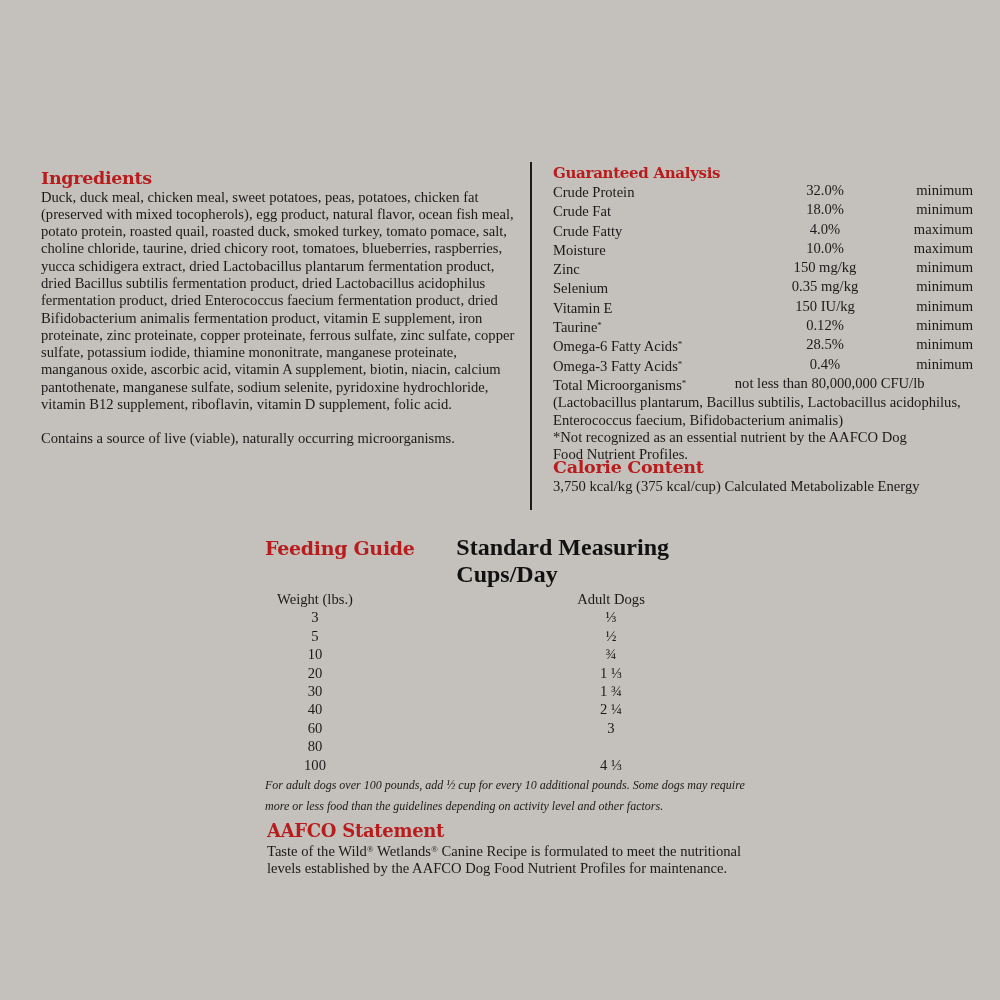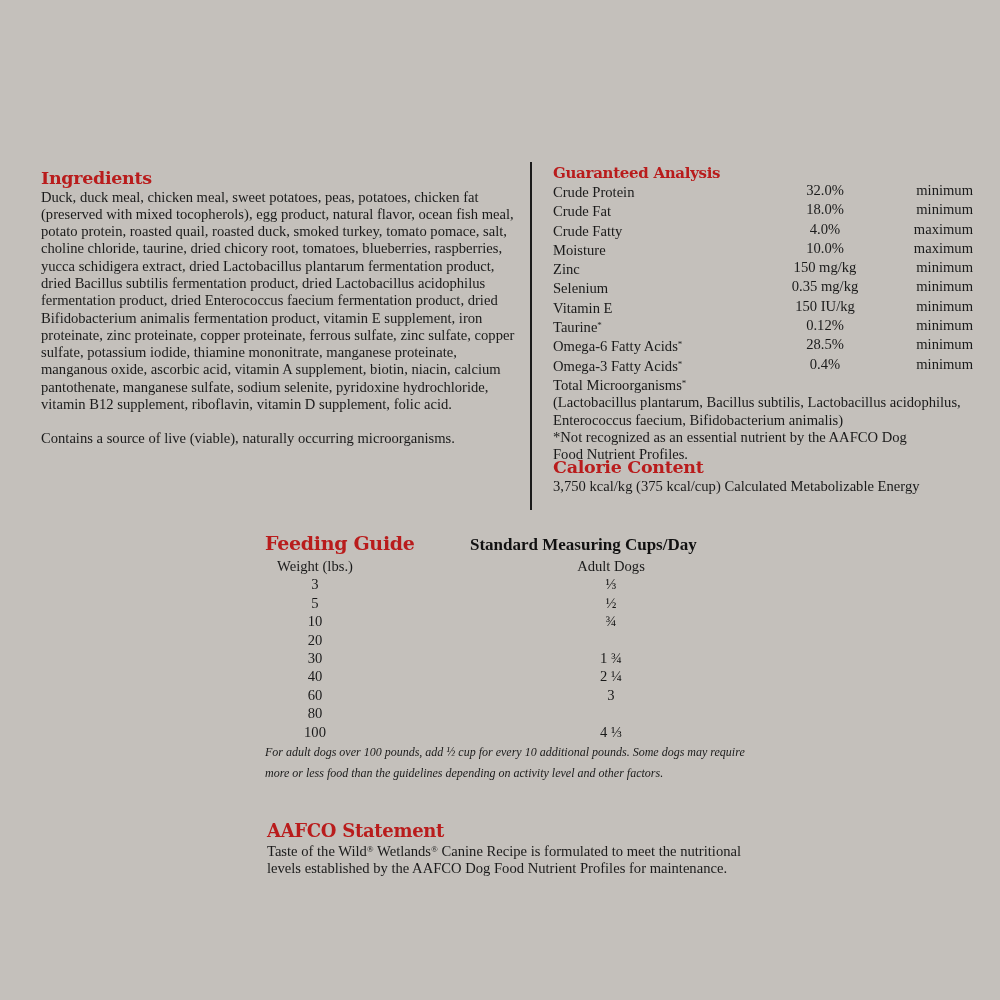--- a/index.html
+++ b/index.html
@@ -58,21 +58,21 @@
   #calorie .heading { font-size: 17.5px; margin-bottom: 1px; }
 
   
   #feeding {
     position: absolute; left: 265px; top: 534px; width: 490px;
   }
   .fg-head { display: flex; align-items: baseline; }
   .fg-title { font-size: 19px; width: 205px; }
   .fg-sub {
     font-family: "Liberation Serif", "DejaVu Serif", serif;
-    font-weight: bold; font-size: 17px; color: #111;
+    font-weight: bold; font-size: 24px; color: #111;
   }
   .fg-table { margin-top: 2px; }
   .fg-row { display: flex; font-size: 14.6px; line-height: 18.4px; }
   .fg-row .w { width: 100px; text-align: center; margin-left: 0; }
   .fg-row .c { width: 240px; text-align: center; margin-left: 126px; }
   .fg-note {
     font-style: italic; font-size: 12px; line-height: 20.5px;
     margin: 0; padding-top: 1px; width: 490px;
   }
 
@@ -142,20 +142,21 @@
         <span class="qual">minimum</span>
       </div>
       <div class="ga-row">
         <span class="name"><span>Omega-3 Fatty Acids</span><span class="sup">*</span></span>
         <span class="value">0.4%</span>
         <span class="qual">minimum</span>
       </div>
     </div>
   <div class="ga-row wide">
     <span class="name"><span>Total Microorganisms</span><span class="sup">*</span></span>
+    <span class="value">not less than 80,000,000 CFU/lb</span>
   </div>
   <p class="body-text">(Lactobacillus plantarum, Bacillus subtilis, Lactobacillus acidophilus, Enterococcus faecium, Bifidobacterium animalis)</p>
   <p class="body-text" style="width:380px">*Not recognized as an essential nutrient by the AAFCO Dog Food Nutrient Profiles.</p>
 </section>
 
 <section id="calorie">
   <h2 class="heading">Calorie Content</h2>
   <p class="body-text">3,750 kcal/kg (375 kcal/cup) Calculated Metabolizable Energy</p>
 </section>
 
@@ -177,20 +178,21 @@
         <div class="fg-row">
           <span class="w">5</span>
           <span class="c">½</span>
         </div>
         <div class="fg-row">
           <span class="w">10</span>
           <span class="c">¾</span>
         </div>
         <div class="fg-row">
           <span class="w">20</span>
+          <span class="c">1 ⅓</span>
         </div>
         <div class="fg-row">
           <span class="w">30</span>
           <span class="c">1 ¾</span>
         </div>
         <div class="fg-row">
           <span class="w">40</span>
           <span class="c">2 ¼</span>
         </div>
         <div class="fg-row">

